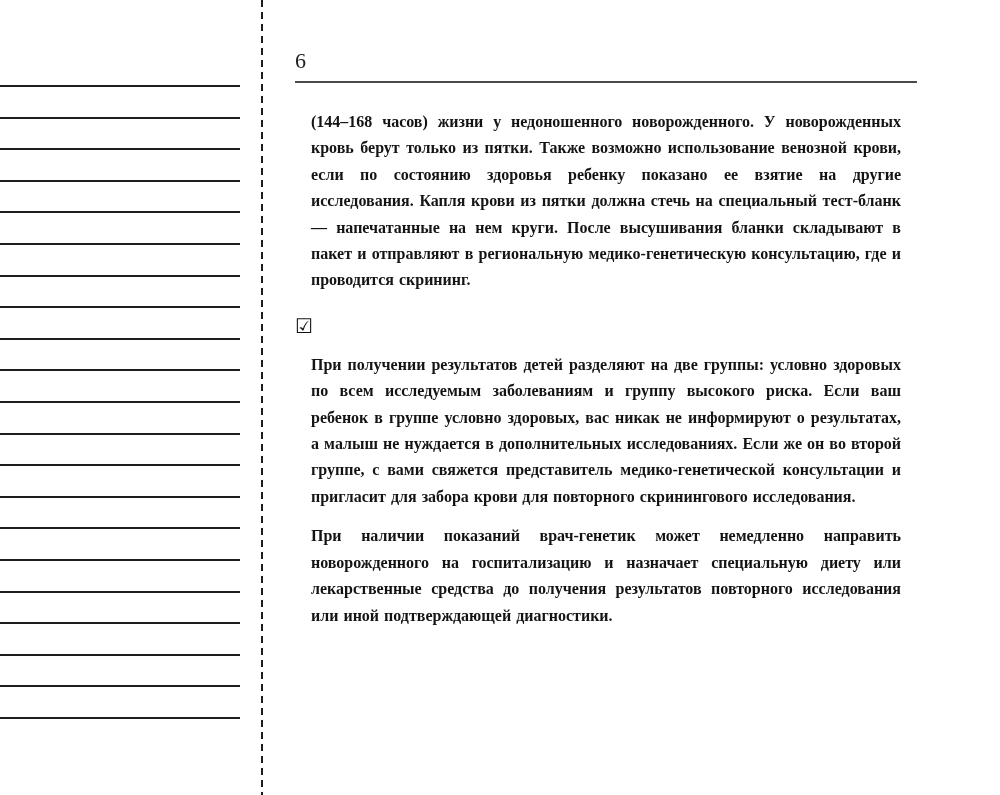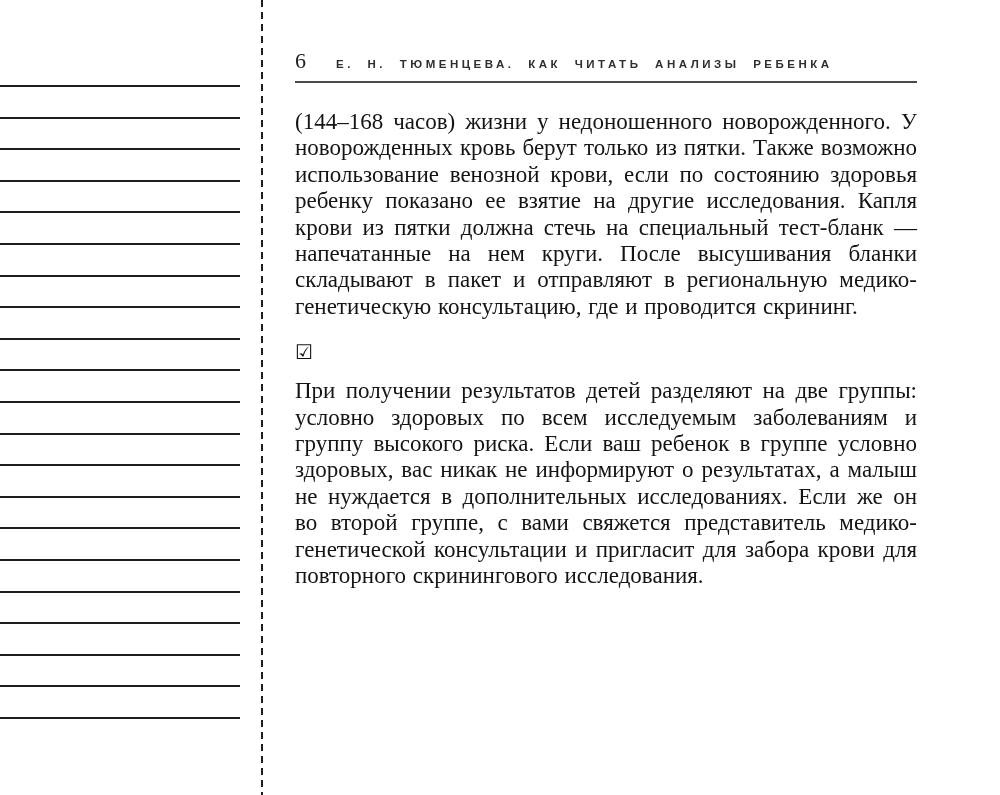--- a/index.html
+++ b/index.html
@@ -72,25 +72,26 @@
     font-family: "Liberation Sans", sans-serif;
     font-size: 11.5px;
     font-weight: bold;
     letter-spacing: 3.5px;
     word-spacing: 7px;
     color: #2e2e2e;
     white-space: nowrap;
   }
 
   .body-text {
-    font-size: 23px;
+    font-size: 16px;
     line-height: 26.4px;
     text-align: justify;
-    margin: 13px 0;
+    margin: 13px 16px;
     word-spacing: 1px;
+    font-weight: bold;
   }
   .body-text.first {
     margin-top: 26px;
   }
 
   .section-heading {
     font-size: 20px;
     font-weight: bold;
     margin: 21px 0 9px 0;
     display: flex;
@@ -112,27 +113,27 @@
 <div class="book-page">
 
   <div class="notebook-lines"></div>
 
   <div class="perforation"></div>
 
   <div class="content">
 
     <header class="running-head">
       <span class="page-num">6</span>
-      <span class="head-title">Е. Н. ТЮМЕНЦЕВА. КАК ЧИТАТЬ АНАЛИЗЫ РЕБЕНКА</span>
     </header>
 
     <p class="body-text first">(144–168 часов) жизни у недоношенного новорожденного. У новорожденных кровь берут только из пятки. Также возможно использование венозной крови, если по состоянию здоровья ребенку показано ее взятие на другие исследования. Капля крови из пятки должна стечь на специальный тест-бланк — напечатанные на нем круги. После высушивания бланки складывают в пакет и отправляют в региональную медико-генетическую консультацию, где и проводится скрининг.</p>
 
     <h2 class="section-heading">
       <span class="checkbox-glyph">☑</span>
     </h2>
 
     <p class="body-text">При получении результатов детей разделяют на две группы: условно здоровых по всем исследуемым заболеваниям и группу высокого риска. Если ваш ребенок в группе условно здоровых, вас никак не информируют о результатах, а малыш не нуждается в дополнительных исследованиях. Если же он во второй группе, с вами свяжется представитель медико-генетической консультации и пригласит для забора крови для повторного скринингового исследования.</p>
 
+    <p class="body-text">При наличии показаний врач-генетик может немедленно направить новорожденного на госпитализацию и назначает специальную диету или лекарственные средства до получения результатов повторного исследования или иной подтверждающей диагностики.</p>
 
   </div>
 
 </div>
 
 </body></html>

